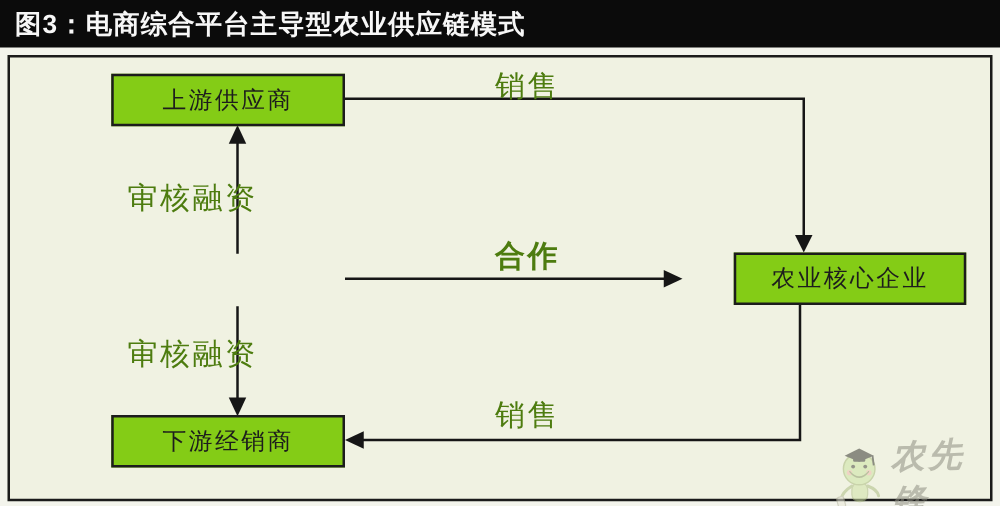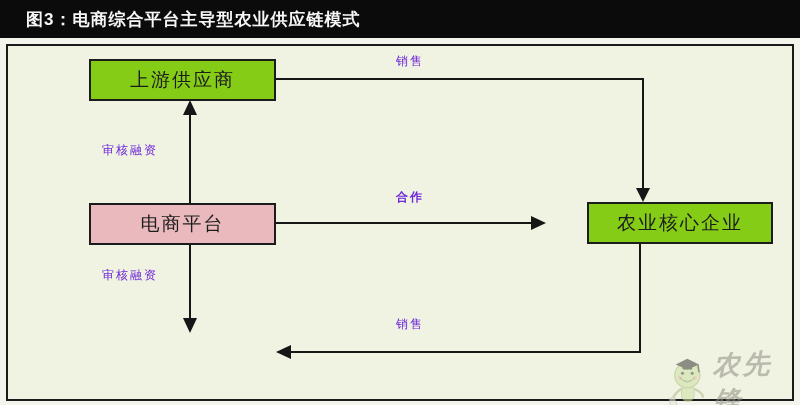--- a/index.html
+++ b/index.html
@@ -18,23 +18,23 @@
   .title-bar {
     position: absolute;
     left: 0; top: 0;
     width: 800px; height: 38px;
     background: #0b0b0b;
     display: flex;
     align-items: center;
   }
   .title-bar .title-text {
     color: #f7f7f7;
-    font-size: 17px;
+    font-size: 21px;
     font-weight: bold;
-    padding-left: 26px;
+    padding-left: 12px;
     letter-spacing: 1px;
     white-space: nowrap;
   }
   
   .diagram-frame {
     position: absolute;
     left: 6px; top: 44px;
     width: 784px; height: 353px;
     border: 2px solid #1b1b1b;
     background: #f0f2e2;
@@ -63,22 +63,22 @@
     position: absolute;
     left: 0; top: 0;
     width: 800px; height: 405px;
     pointer-events: none;
   }
   .arrows path { stroke: #161616; stroke-width: 2; fill: none; }
   .arrows polygon { fill: #161616; stroke: none; }
   
   .edge-label {
     position: absolute;
-    font-size: 12px;
-    color: #6d28d9;
+    font-size: 24px;
+    color: #4d7c0f;
     letter-spacing: 2px;
     white-space: nowrap;
   }
   .lbl-sales-top      { left: 396px; top: 53px;  }
   .lbl-cooperation    { left: 396px; top: 189px; font-weight: bold; }
   .lbl-sales-bottom   { left: 396px; top: 316px; }
   .lbl-financing-up   { left: 102px; top: 142px; }
   .lbl-financing-down { left: 102px; top: 267px; }
   
   .watermark {
@@ -134,22 +134,22 @@
 
     <g>
       <path d="M640,244 V352 H290"></path>
       <polygon points="276,352 291,345 291,359"></polygon>
     </g>
   </svg>
 
   <div class="node blue node-upstream">
     <span>上游供应商</span>
   </div>
-  <div class="node pink node-platform">
-    <span>电商平台</span>
+  <div class="node blue node-downstream">
+    <span>下游经销商</span>
   </div>
   <div class="node blue node-core">
     <span>农业核心企业</span>
   </div>
 
   <div class="edge-label lbl-sales-top">销售</div>
   <div class="edge-label lbl-cooperation">合作</div>
   <div class="edge-label lbl-sales-bottom">销售</div>
   <div class="edge-label lbl-financing-up">审核融资</div>
   <div class="edge-label lbl-financing-down">审核融资</div>

